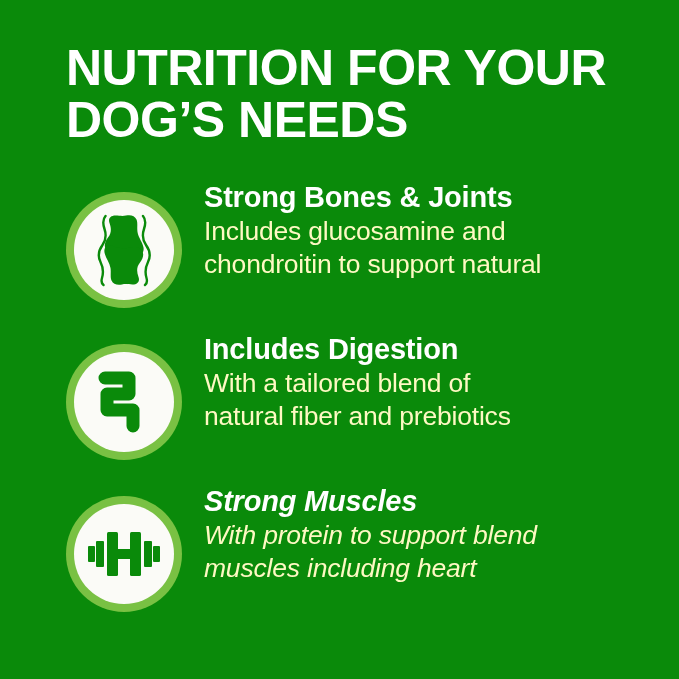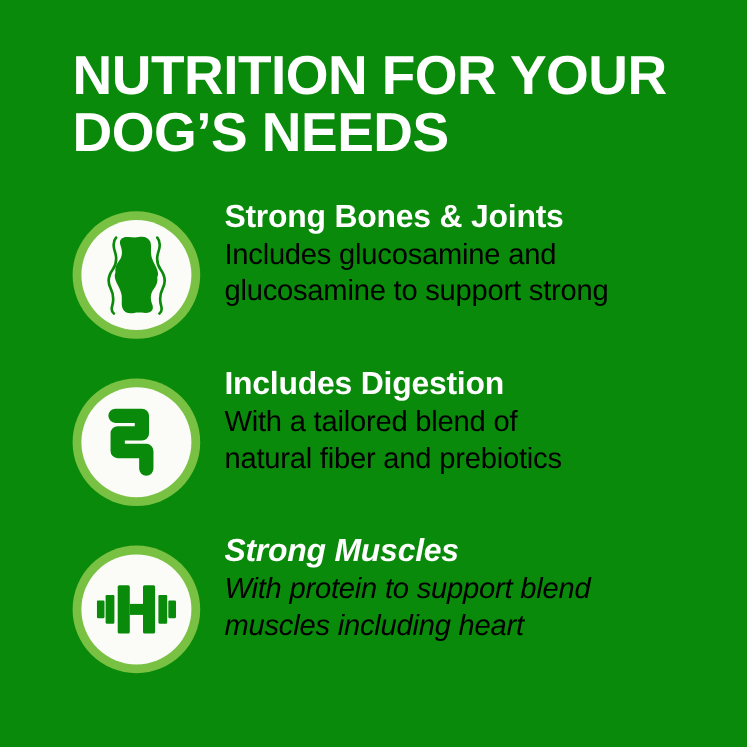--- a/index.html
+++ b/index.html
@@ -94,21 +94,21 @@
   .feature-title {
     color: #ffffff;
     font-size: 29px;
     font-weight: bold;
     line-height: 34px;
     letter-spacing: -0.2px;
     margin: 0 0 1px 0;
     white-space: nowrap;
   }
   .feature-desc {
-    color: #000000;
+    color: #fef9c3;
     font-size: 26.5px;
     font-weight: normal;
     line-height: 33px;
     letter-spacing: -0.2px;
     margin: 0;
   }
   .feature-desc .d-line {
     display: block;
     white-space: nowrap;
   }
@@ -139,21 +139,21 @@
                 <path d="M51 3 C54.5 7 53.5 11.5 52 16 C50 22 50.5 27 54 32 C58 37.5 58.5 44 56 49 C53.5 54 53 60 54.5 65 C55.5 68.5 55 70.5 53 72"></path>
               </g>
             </svg>
           </div>
         </div>
       </div>
       <div class="feature-text">
         <div class="feature-title">Strong Bones &amp; Joints</div>
         <div class="feature-desc">
           <span class="d-line">Includes glucosamine and</span>
-          <span class="d-line">glucosamine to support strong</span>
+          <span class="d-line">chondroitin to support natural</span>
         </div>
       </div>
     </div>
 
     <div class="feature-row row-2">
       <div class="icon-wrap">
         <div class="icon-ring">
           <div class="icon-disc">
             <svg width="62" height="68" viewBox="0 0 62 68">
               <path d="M12 10 L36 10 L36 26 L14 26 L14 42 L40 42 L40 58" fill="none" stroke="#0a8a0a" stroke-width="13" stroke-linecap="round" stroke-linejoin="round"></path>

